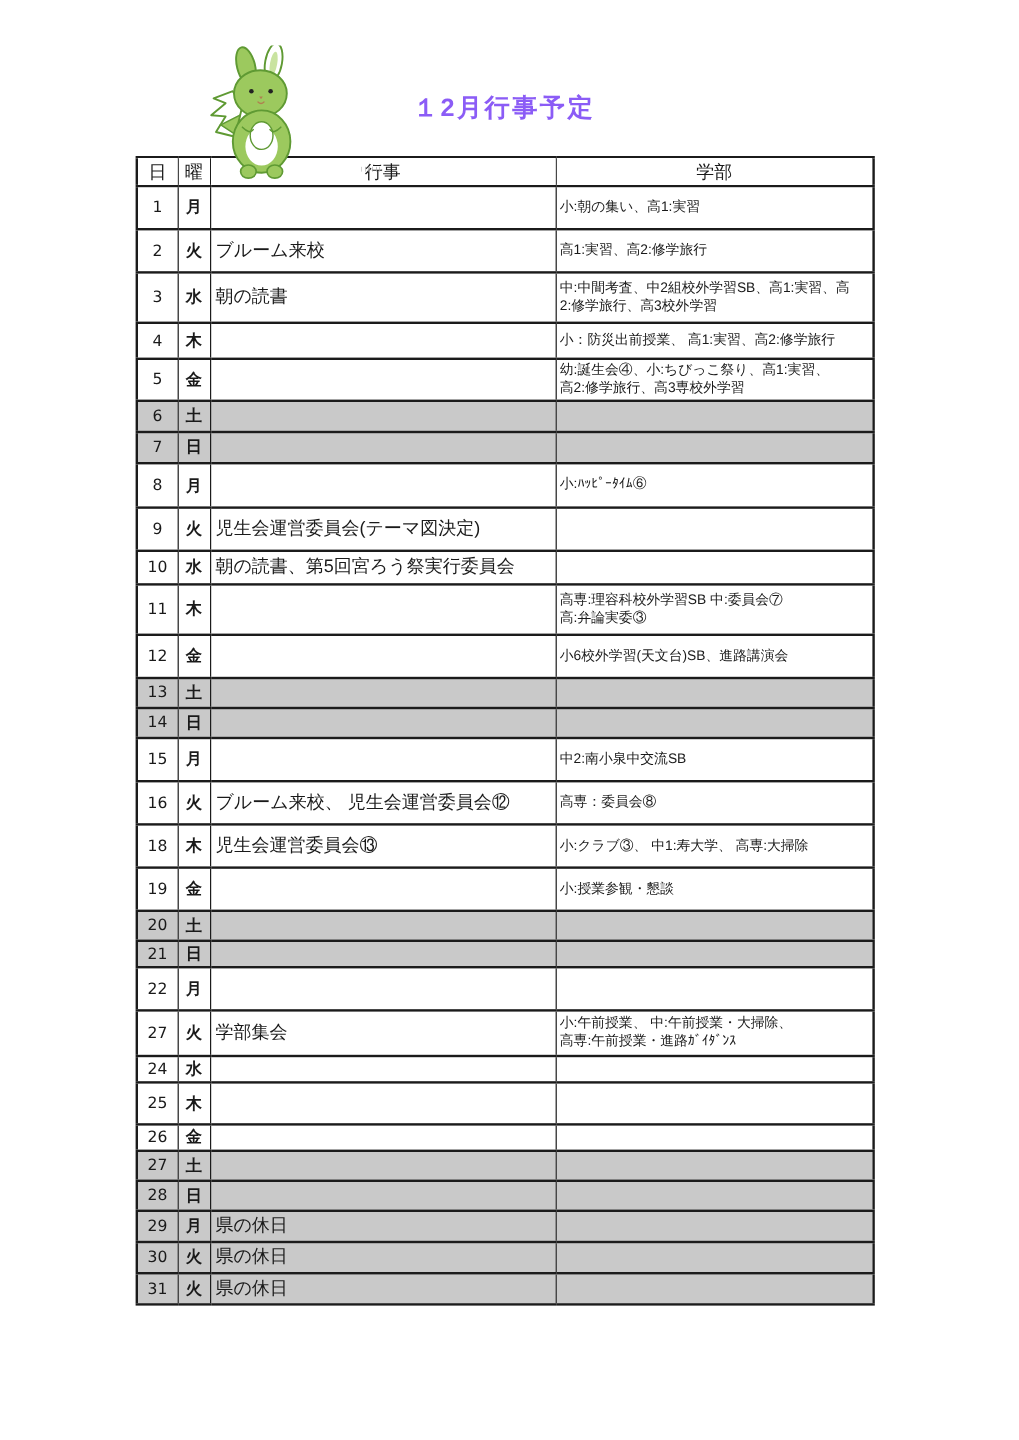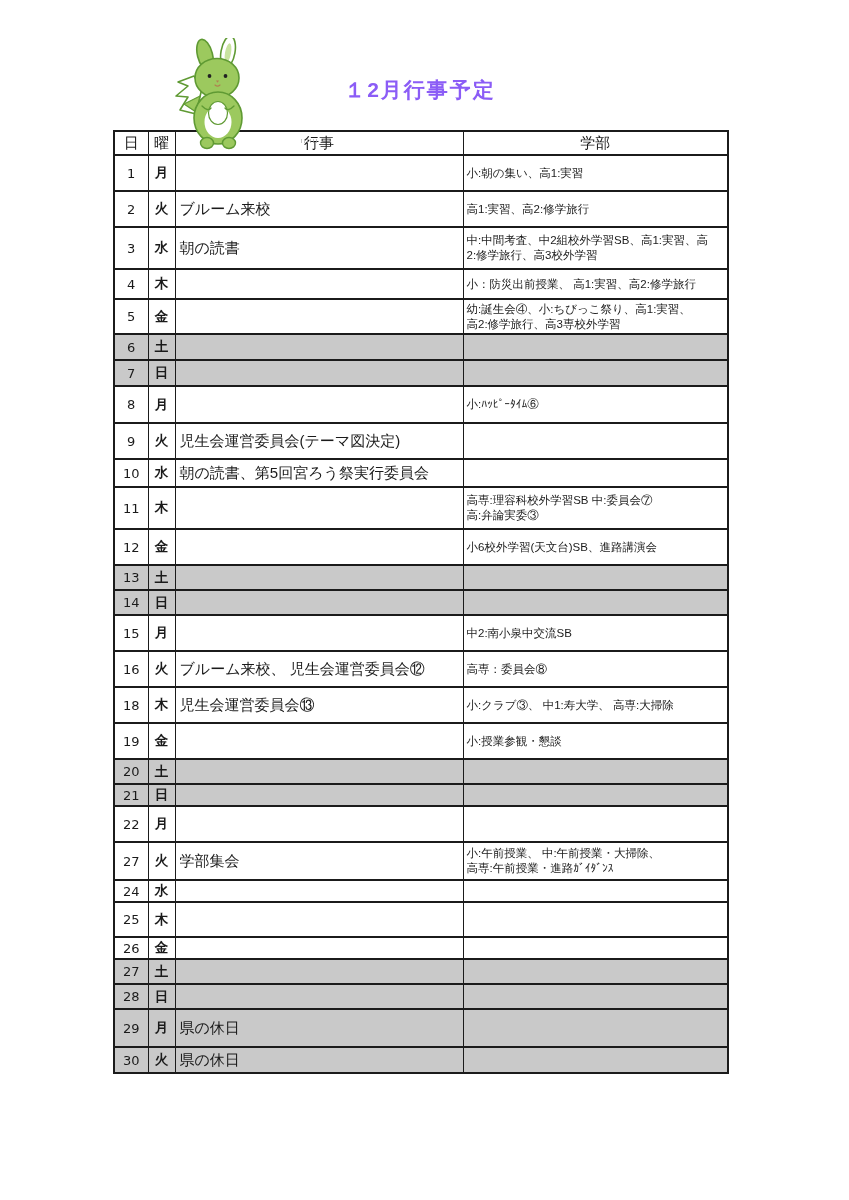--- a/index.html
+++ b/index.html
@@ -303,28 +303,34 @@
           <td class="weekday">土</td>
           <td class="event"></td>
           <td class="dept"></td>
         </tr>
         <tr class="shaded" style="height: 25px;">
           <td class="day">28</td>
           <td class="weekday">日</td>
           <td class="event"></td>
           <td class="dept"></td>
         </tr>
-        <tr class="shaded" style="height: 38px;">
+        <tr class="shaded" style="height: 26px;">
           <td class="day">29</td>
           <td class="weekday">月</td>
           <td class="event">県の休日</td>
           <td class="dept"></td>
         </tr>
         <tr class="shaded" style="height: 26px;">
           <td class="day">30</td>
+          <td class="weekday">火</td>
+          <td class="event">県の休日</td>
+          <td class="dept"></td>
+        </tr>
+        <tr class="shaded" style="height: 26px;">
+          <td class="day">31</td>
           <td class="weekday">火</td>
           <td class="event">県の休日</td>
           <td class="dept"></td>
         </tr>
       </tbody>
   </table>
 
 </div>
 
 </body></html>

